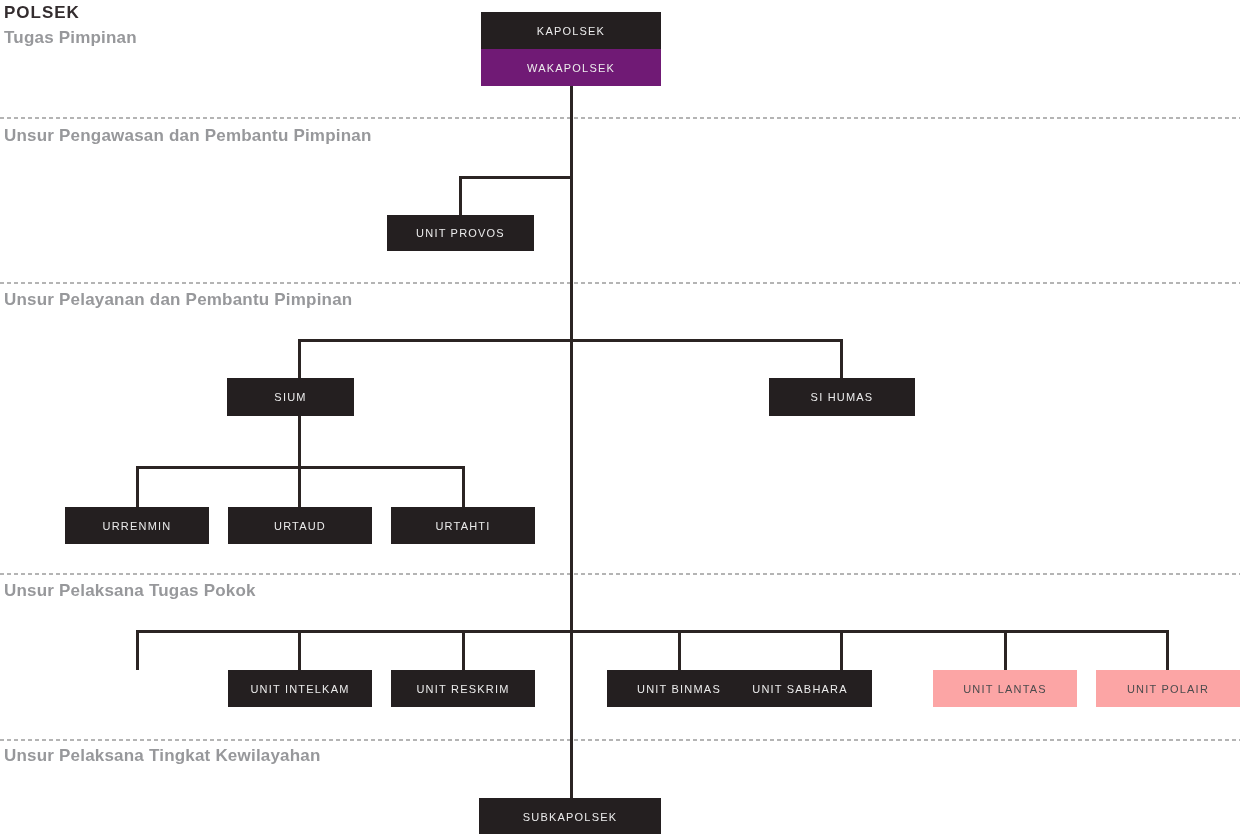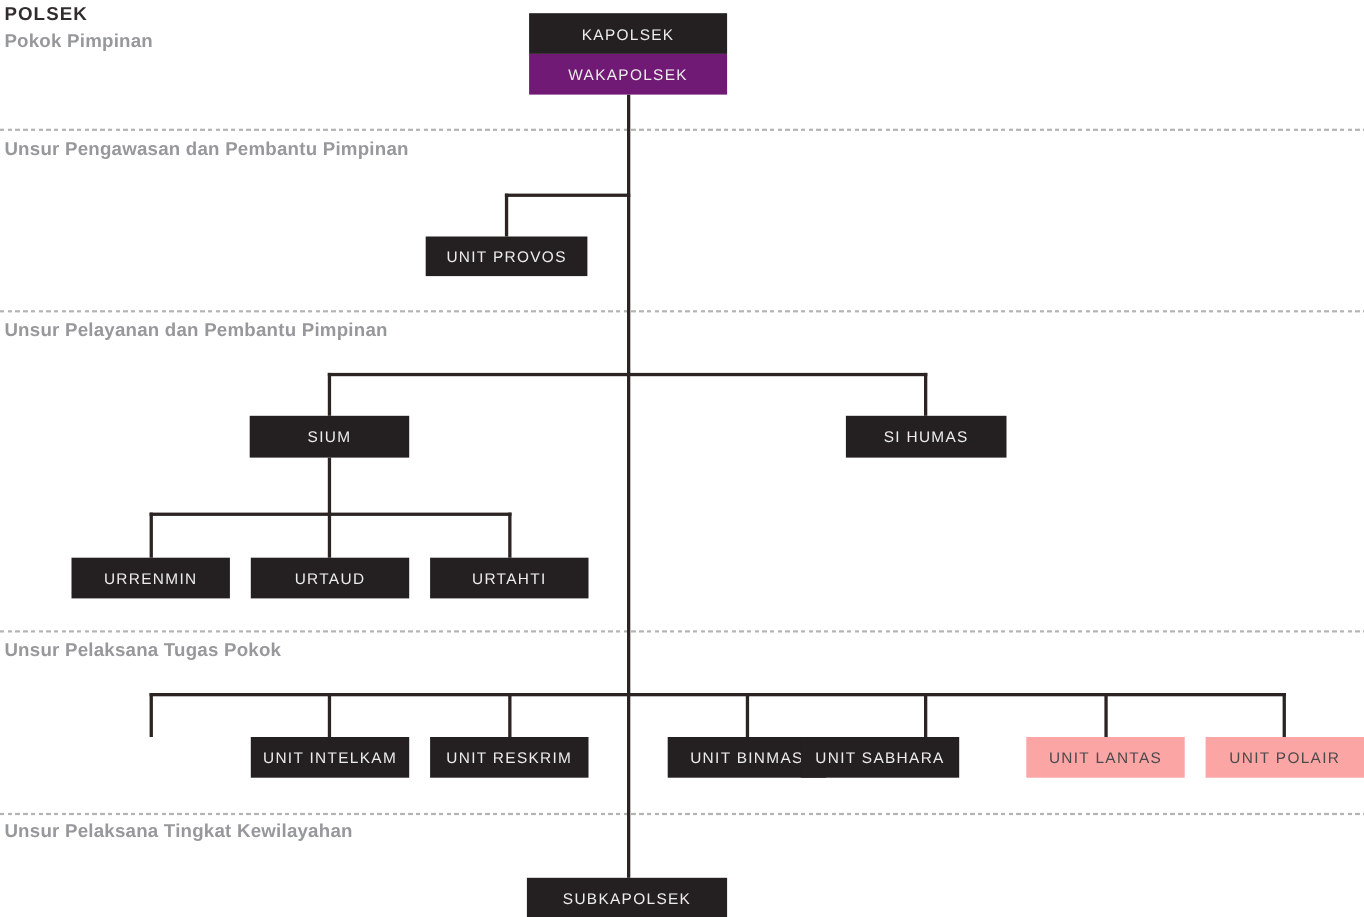--- a/index.html
+++ b/index.html
@@ -22,34 +22,34 @@
     color:#97989b;
   }
   .divider{
     position:absolute;left:0;width:1240px;height:2px;
     background:repeating-linear-gradient(to right,#b4b4b4 0 4px,transparent 4px 7px);
   }
   .line{position:absolute;background:#2b2423;}
   .node{
     position:absolute;
     display:flex;align-items:center;justify-content:center;
-    font-size:14px;letter-spacing:1.2px;
+    font-size:11px;letter-spacing:1.2px;
     box-sizing:border-box;white-space:nowrap;
   }
   .node.dark{background:#241f20;color:#ececec;}
   .node.gray{background:#701a75;color:#ececec;}
   .node.light{background:#fca5a5;color:#4b4b4d;text-align:right;}
 </style>
 </head>
 <body>
 
 <div id="stage">
 
   <div class="page-title">POLSEK</div>
-  <div class="section-label" style="top:28px">Pokok Pimpinan</div>
+  <div class="section-label" style="top:28px">Tugas Pimpinan</div>
   <div class="section-label" style="top:126px">Unsur Pengawasan dan Pembantu Pimpinan</div>
   <div class="section-label" style="top:290px">Unsur Pelayanan dan Pembantu Pimpinan</div>
   <div class="section-label" style="top:581px">Unsur Pelaksana Tugas Pokok</div>
   <div class="section-label" style="top:746px">Unsur Pelaksana Tingkat Kewilayahan</div>
 
   <div class="divider" style="top:117px"></div>
   <div class="divider" style="top:282px"></div>
   <div class="divider" style="top:573px"></div>
   <div class="divider" style="top:739px"></div>
 
@@ -73,21 +73,21 @@
   <div class="line" style="left:298px;top:630px;width:3px;height:40px"></div>
   <div class="line" style="left:462px;top:630px;width:3px;height:40px"></div>
   <div class="line" style="left:678px;top:630px;width:3px;height:40px"></div>
   <div class="line" style="left:840px;top:630px;width:3px;height:40px"></div>
   <div class="line" style="left:1004px;top:630px;width:3px;height:40px"></div>
   <div class="line" style="left:1166px;top:630px;width:3px;height:40px"></div>
 
   <div class="node dark" style="left:481px;top:12px;width:180px;height:37px">KAPOLSEK</div>
   <div class="node gray" style="left:481px;top:49px;width:180px;height:37px">WAKAPOLSEK</div>
   <div class="node dark" style="left:387px;top:215px;width:147px;height:36px">UNIT PROVOS</div>
-  <div class="node dark" style="left:227px;top:378px;width:145px;height:38px">SIUM</div>
+  <div class="node dark" style="left:227px;top:378px;width:127px;height:38px">SIUM</div>
   <div class="node dark" style="left:769px;top:378px;width:146px;height:38px">SI HUMAS</div>
   <div class="node dark" style="left:65px;top:507px;width:144px;height:37px">URRENMIN</div>
   <div class="node dark" style="left:228px;top:507px;width:144px;height:37px">URTAUD</div>
   <div class="node dark" style="left:391px;top:507px;width:144px;height:37px">URTAHTI</div>
   <div class="node dark" style="left:228px;top:670px;width:144px;height:37px">UNIT INTELKAM</div>
   <div class="node dark" style="left:391px;top:670px;width:144px;height:37px">UNIT RESKRIM</div>
   <div class="node dark" style="left:607px;top:670px;width:144px;height:37px">UNIT BINMAS</div>
   <div class="node dark" style="left:728px;top:670px;width:144px;height:37px">UNIT SABHARA</div>
   <div class="node light" style="left:933px;top:670px;width:144px;height:37px">UNIT LANTAS</div>
   <div class="node light" style="left:1096px;top:670px;width:144px;height:37px">UNIT POLAIR</div>

